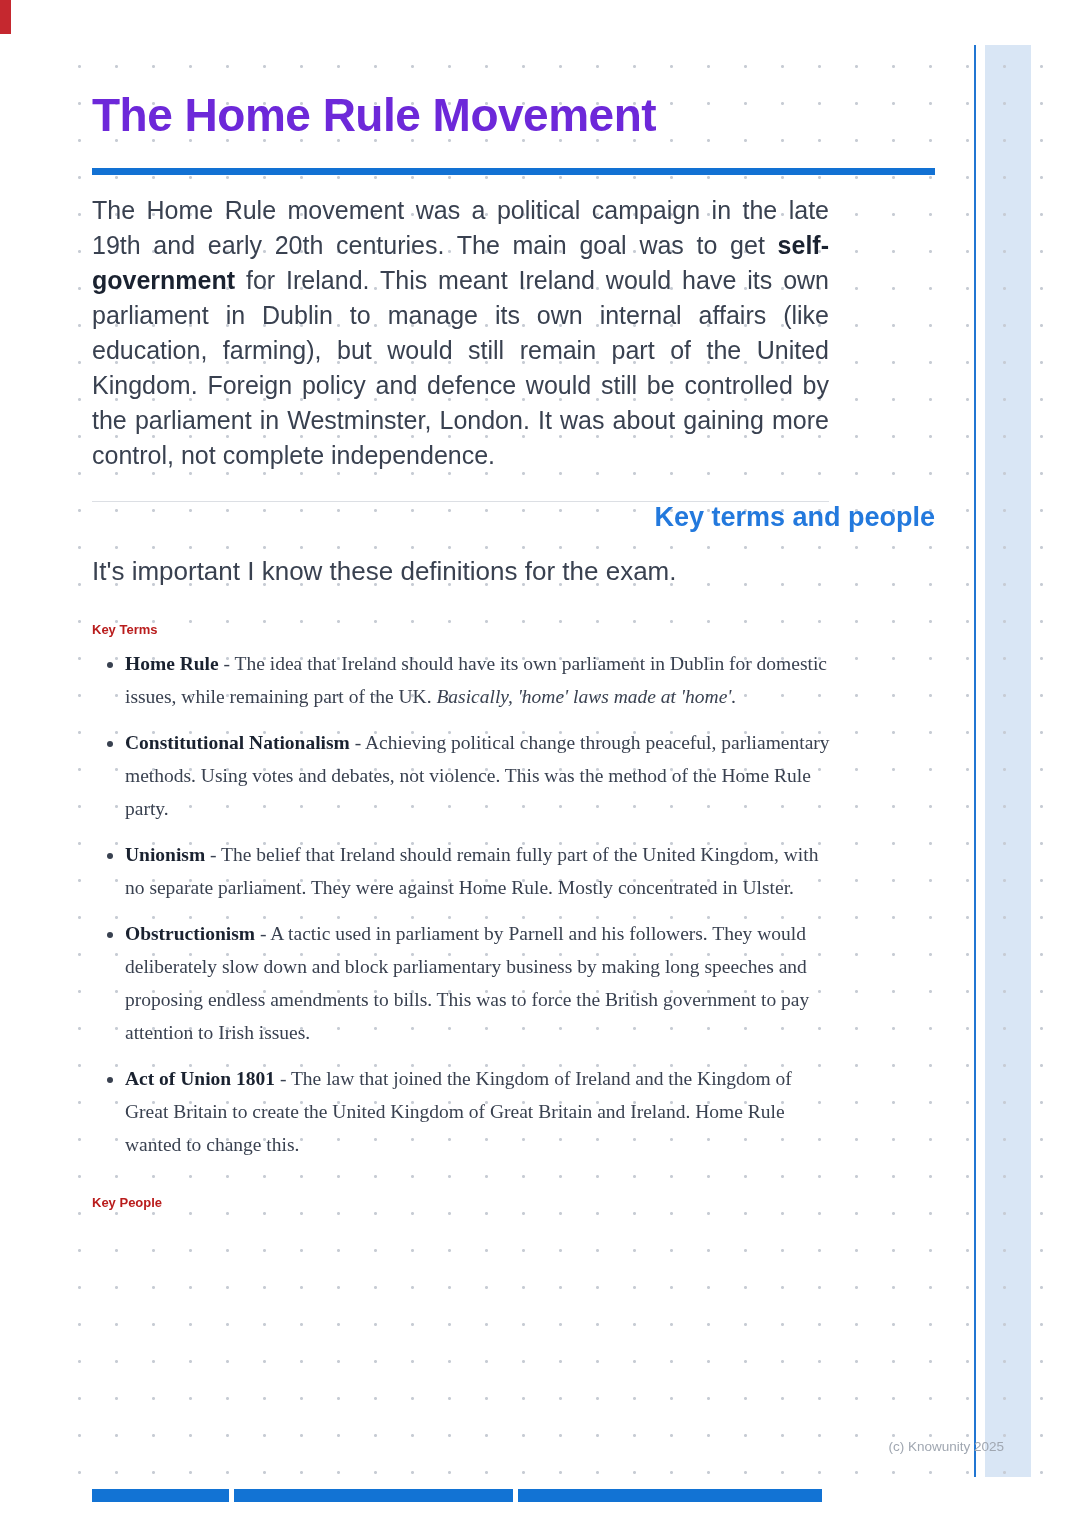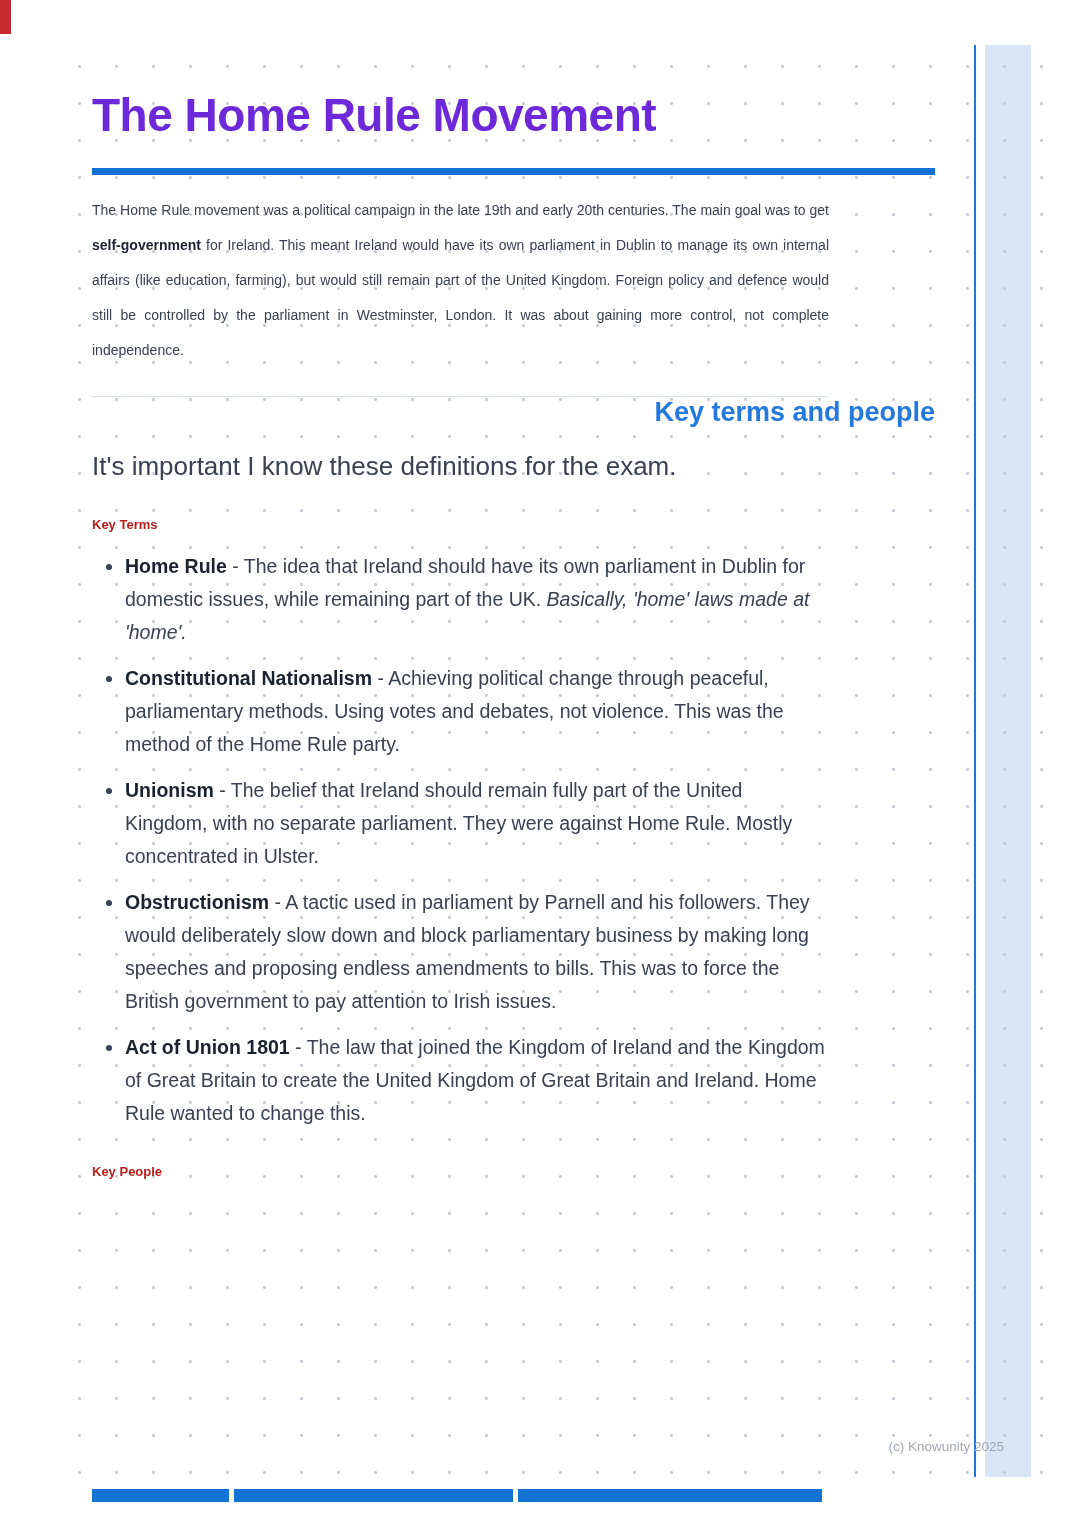--- a/index.html
+++ b/index.html
@@ -64,21 +64,21 @@
     font-size: 27px;
     font-weight: 700;
     color: #2379dd;
   }
   .h2-first { margin-top: 46px; }
   .h2-second { margin-top: 52px; text-align: right; }
 
   p.body-par {
     margin: 18px 0 0 0;
     width: 737px;
-    font-size: 14px;
+    font-size: 25px;
     line-height: 35px;
     color: #394150;
     text-align: justify;
   }
 
   .divider {
     width: 737px;
     height: 1px;
     background: #dcdfe4;
     margin-top: 28px;
@@ -92,23 +92,24 @@
   }
 
   .subhead {
     margin: 34px 0 0 0;
     font-size: 13px;
     font-weight: 700;
     color: #b91c1c;
   }
 
   ul.terms-list {
-    margin: 18px 0 0 0;
+    margin: 10px 0 0 0;
     padding: 0 0 0 33px;
     list-style: disc;
+    font-family: Liberation Serif, serif;
   }
   ul.terms-list li {
     width: 705px;
     font-size: 19.5px;
     line-height: 33px;
     color: #394150;
     margin-bottom: 13px;
   }
   .b { font-weight: 700; color: #1a2230; }
   .i { font-style: italic; }

